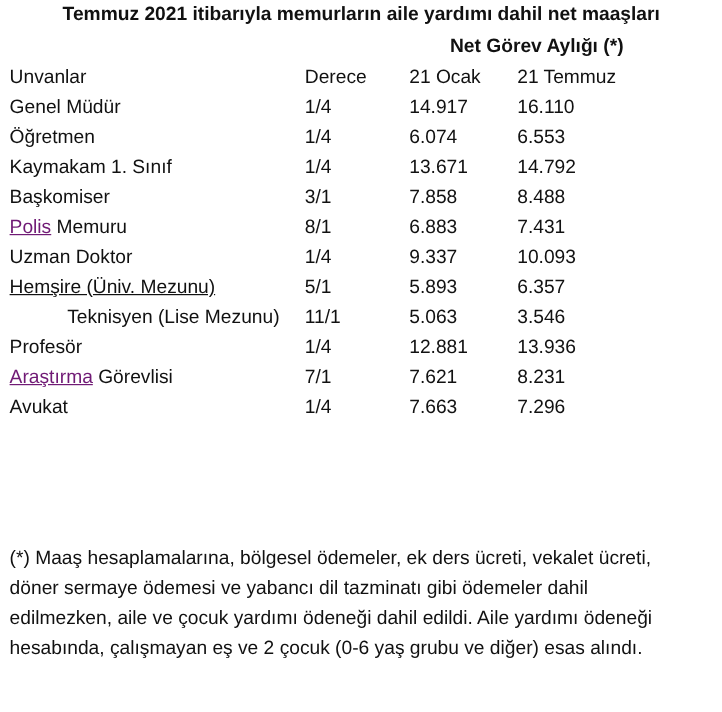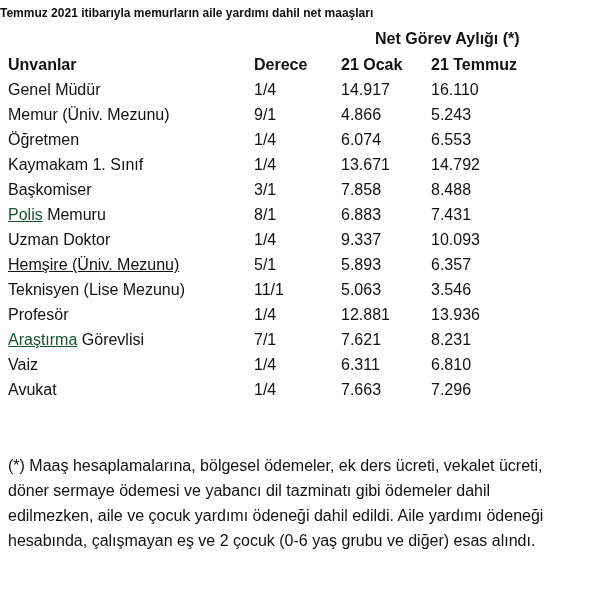--- a/index.html
+++ b/index.html
@@ -4,37 +4,37 @@
 <style>
   html, body { margin: 0; padding: 0; background: #ffffff; }
   body {
     width: 602px; height: 593px; overflow: hidden;
     font-family: "Liberation Sans", sans-serif;
     color: #111111;
     position: relative;
   }
   .title {
     position: absolute; left: 0; width: 602px; top: 3px;
-    text-align: left; font-weight: bold; font-size: 12px; line-height: 20px;
+    text-align: center; font-weight: bold; font-size: 16px; line-height: 20px;
   }
   .subhead {
     position: absolute; left: 375px; top: 29px;
     font-weight: bold; font-size: 16px; line-height: 20px; text-align: center;
   }
   table {
     position: absolute; left: 8px; top: 52px;
     border-collapse: collapse; font-size: 16px;
   }
   th, td { padding: 0; height: 25px; line-height: 25px; text-align: left; vertical-align: middle; white-space: nowrap; }
-  th { font-weight: bold; }
+  th { font-weight: normal; }
   .c1 { width: 246px; }
   .c2 { width: 87px; }
   .c3 { width: 90px; }
   .c4 { width: 100px; }
-  a.lnk { color: #14532d; text-decoration: underline; }
+  a.lnk { color: #701a75; text-decoration: underline; }
   .footnote {
     position: absolute; left: 8px; top: 453px; width: 560px;
     font-size: 16px; line-height: 25px;
   }
 </style>
 </head>
 <body>
 
 <div class="title">Temmuz 2021 itibarıyla memurların aile yardımı dahil net maaşları</div>
 <div class="subhead">Net Görev Aylığı (*)</div>
@@ -47,26 +47,20 @@
       <th class="c3">21 Ocak</th>
       <th class="c4">21 Temmuz</th>
     </tr>
   </thead>
   <tbody id="rows">
       <tr>
         <td class="c1"><span style="white-space: pre;">Genel Müdür</span></td>
         <td class="c2">1/4</td>
         <td class="c3">14.917</td>
         <td class="c4">16.110</td>
-      </tr>
-      <tr>
-        <td class="c1"><span style="white-space: pre;">Memur (Üniv. Mezunu)</span></td>
-        <td class="c2">9/1</td>
-        <td class="c3">4.866</td>
-        <td class="c4">5.243</td>
       </tr>
       <tr>
         <td class="c1"><span style="white-space: pre;">Öğretmen</span></td>
         <td class="c2">1/4</td>
         <td class="c3">6.074</td>
         <td class="c4">6.553</td>
       </tr>
       <tr>
         <td class="c1"><span style="white-space: pre;">Kaymakam 1. Sınıf</span></td>
         <td class="c2">1/4</td>
@@ -91,44 +85,38 @@
         <td class="c3">9.337</td>
         <td class="c4">10.093</td>
       </tr>
       <tr>
         <td class="c1"><span style="white-space: pre; text-decoration: underline;">Hemşire (Üniv. Mezunu)</span></td>
         <td class="c2">5/1</td>
         <td class="c3">5.893</td>
         <td class="c4">6.357</td>
       </tr>
       <tr>
-        <td class="c1"><span style="white-space: pre;">Teknisyen (Lise Mezunu)</span></td>
+        <td class="c1"><span style="white-space: pre; margin-left: 48px;">Teknisyen (Lise Mezunu)</span></td>
         <td class="c2">11/1</td>
         <td class="c3">5.063</td>
         <td class="c4">3.546</td>
       </tr>
       <tr>
         <td class="c1"><span style="white-space: pre;">Profesör</span></td>
         <td class="c2">1/4</td>
         <td class="c3">12.881</td>
         <td class="c4">13.936</td>
       </tr>
       <tr>
         <td class="c1"><a class="lnk">Araştırma</a><span style="white-space: pre;"> Görevlisi</span></td>
         <td class="c2">7/1</td>
         <td class="c3">7.621</td>
         <td class="c4">8.231</td>
       </tr>
       <tr>
-        <td class="c1"><span style="white-space: pre;">Vaiz</span></td>
-        <td class="c2">1/4</td>
-        <td class="c3">6.311</td>
-        <td class="c4">6.810</td>
-      </tr>
-      <tr>
         <td class="c1"><span style="white-space: pre;">Avukat</span></td>
         <td class="c2">1/4</td>
         <td class="c3">7.663</td>
         <td class="c4">7.296</td>
       </tr>
     </tbody>
 </table>
 
 <div class="footnote">(*) Maaş hesaplamalarına, bölgesel ödemeler, ek ders ücreti, vekalet ücreti, döner sermaye ödemesi ve yabancı dil tazminatı gibi ödemeler dahil edilmezken, aile ve çocuk yardımı ödeneği dahil edildi. Aile yardımı ödeneği hesabında, çalışmayan eş ve 2 çocuk (0-6 yaş grubu ve diğer) esas alındı.</div>
 

